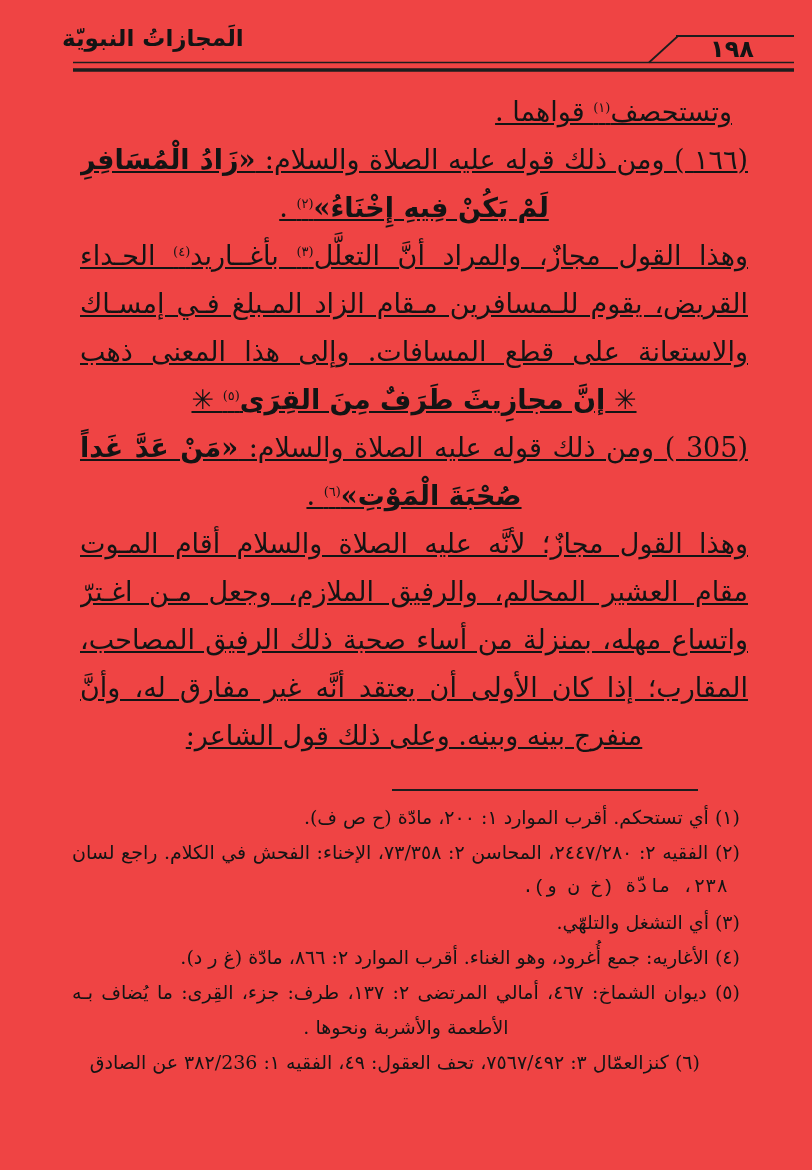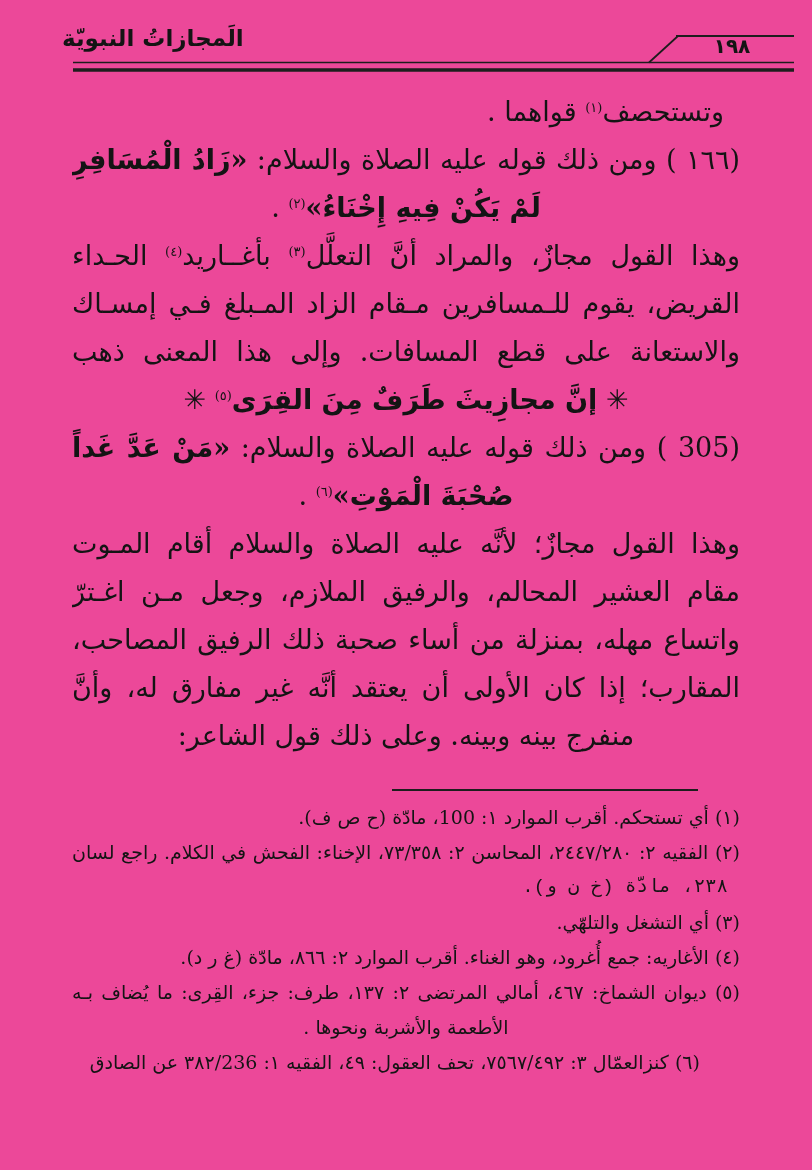--- a/index.html
+++ b/index.html
@@ -1,42 +1,43 @@
 <!DOCTYPE html>
 <html lang="ar" dir="rtl"><head>
 <meta charset="utf-8">
 <style>
   html,body{margin:0;padding:0;background:#e8e8e8;}
   .page{
     position:relative;
     width:812px;height:1170px;
     margin:0 auto;
-    background:#ec4899;
+    background:#ef4444;
     color:#141414;
     direction:rtl;
     font-family:"DejaVu Serif","DejaVu Sans",serif;
     overflow:hidden;
   }
   
   .hdr-title{
     position:absolute;top:24px;left:62px;
     font-size:23px;font-weight:bold;
     direction:rtl;
   }
   .hdr-rule{position:absolute;top:0;left:0;}
   .hdr-pagenum{
     position:absolute;top:34px;left:676px;width:112px;
     text-align:center;
-    font-size:20px;font-weight:bold;
+    font-size:24px;font-weight:bold;
     letter-spacing:2px;
   }
   
   .body-text{
-    position:absolute;top:88px;left:72px;width:668px;
+    position:absolute;top:88px;left:80px;width:668px;
     font-size:27px;
+    text-decoration:underline;
   }
   .line{
     height:48px;line-height:48px;
     overflow:hidden;
     white-space:normal;
   }
   
   .fn-sep{
     position:absolute;top:789px;left:392px;width:306px;height:2px;
     background:#1d1d1d;
@@ -90,21 +91,21 @@
       <div class="line justify"><span class="s-n">وهذا القول مجازٌ؛ لأنَّه  عليه الصلاة والسلام أقام المـوت للإنسـان</span></div>
       <div class="line justify"><span class="s-n">مقام العشير المحالم، والرفيق الملازم، وجعل مـن اغـترّ بـطول أجـله</span></div>
       <div class="line justify"><span class="s-n">واتساع مهله، بمنزلة من أساء صحبة ذلك الرفيق المصاحب، والخليط</span></div>
       <div class="line justify"><span class="s-n">المقارب؛ إذا كان الأولى أن يعتقد أنَّه غير مفارق له، وأنَّ المـدى غـير</span></div>
       <div class="line center"><span class="s-n">منفرج بينه وبينه. وعلى ذلك قول الشاعر:</span></div>
     </main>
 
   <div class="fn-sep"></div>
 
   <section class="footnotes">
-      <div class="fline right"><span class="s-n">(١) أي تستحكم. أقرب الموارد ١: 100، مادّة (ح ص ف).</span></div>
+      <div class="fline right"><span class="s-n">(١) أي تستحكم. أقرب الموارد ١: ٢٠٠، مادّة (ح ص ف).</span></div>
       <div class="fline justify"><span class="s-n">(٢) الفقيه ٢: ٢٤٤٧/٢٨٠، المحاسن ٢: ٧٣/٣٥٨، الإخناء: الفحش في الكلام. راجع لسان العرب ٤:</span></div>
       <div class="fline right-i2"><span class="s-n">٢٣٨، مادّة (خ ن و).</span></div>
       <div class="fline right"><span class="s-n">(٣) أي التشغل والتلهّي.</span></div>
       <div class="fline right"><span class="s-n">(٤) الأغاريه: جمع أُغرود، وهو الغناء. أقرب الموارد ٢: ٨٦٦، مادّة (غ ر د).</span></div>
       <div class="fline justify"><span class="s-n">(٥) ديوان الشماخ: ٤٦٧، أمالي المرتضى ٢: ١٣٧، طرف: جزء، القِرى: ما يُضاف بـه الضـيف مـن</span></div>
       <div class="fline center"><span class="s-n">الأطعمة والأشربة ونحوها .</span></div>
       <div class="fline right-i3"><span class="s-n">(٦) كنزالعمّال ٣: ٧٥٦٧/٤٩٢، تحف العقول: ٤٩، الفقيه ١: ٣٨٢/236 عن الصادق</span></div>
     </section>
 
 </div>

